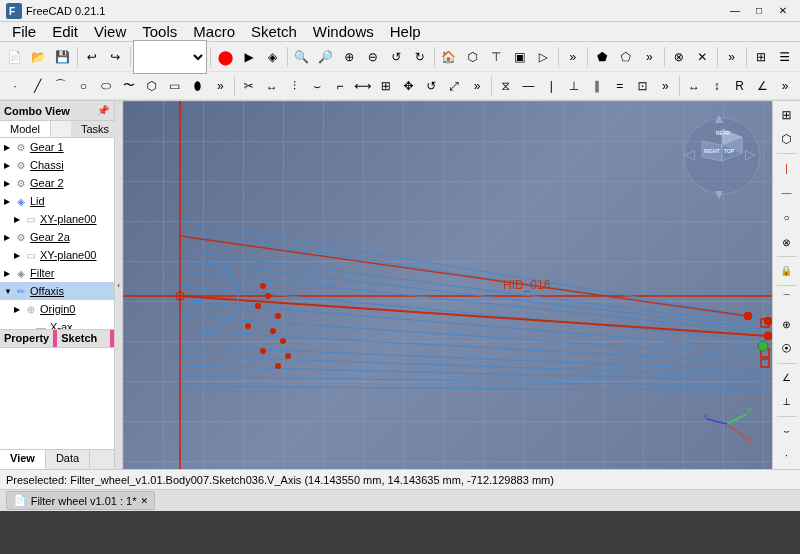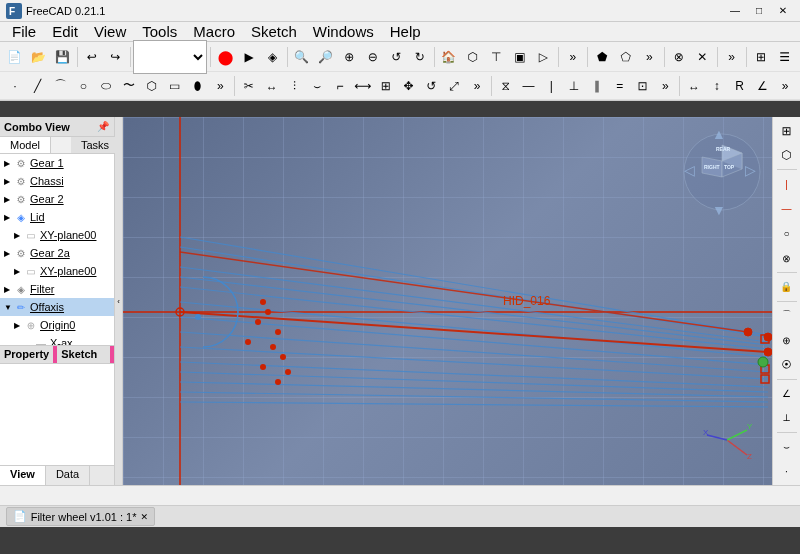--- a/index.html
+++ b/index.html
@@ -388,21 +388,21 @@
     <button class="tb-btn">»</button>
     <div class="tb-sep"></div>
     <button class="tb-btn">↔</button>
     <button class="tb-btn">↕</button>
     <button class="tb-btn">R</button>
     <button class="tb-btn">∠</button>
     <button class="tb-btn">»</button>
   </div>
 </div>
 
-<div id="main-area" style="display:flex; height:368px;margin-top:16px;">
+<div id="main-area" style="display:flex; height:368px;">
 
   <div id="left-panel">
 
     <div id="combo-header">
       <span class="combo-title">Combo View</span>
       <span class="combo-pin">📌</span>
     </div>
 
     <div class="tab-bar">
       <div class="tab active">Model</div>
@@ -594,20 +594,21 @@
     <div class="rt-sep"></div>
     <button class="rt-btn" style="font-size:10px;">∠</button>
     <button class="rt-btn" style="font-size:10px;">⟂</button>
     <div class="rt-sep"></div>
     <button class="rt-btn" style="font-size:10px;">⌣</button>
     <button class="rt-btn" style="font-size:10px;">·</button>
   </div>
 </div>
 
 <div id="statusbar">
+  <span class="status-left">Preselected: Filter_wheel_v1.01.Body007.Sketch036.V_Axis (14.143550 mm, 14.143635 mm, -712.129883 mm)</span>
 </div>
 
 <div id="taskbar">
   <div class="task-item">
     <span>📄</span>
     <span>Filter wheel v1.01 : 1*</span>
     <span class="task-close">✕</span>
   </div>
 </div>
 

